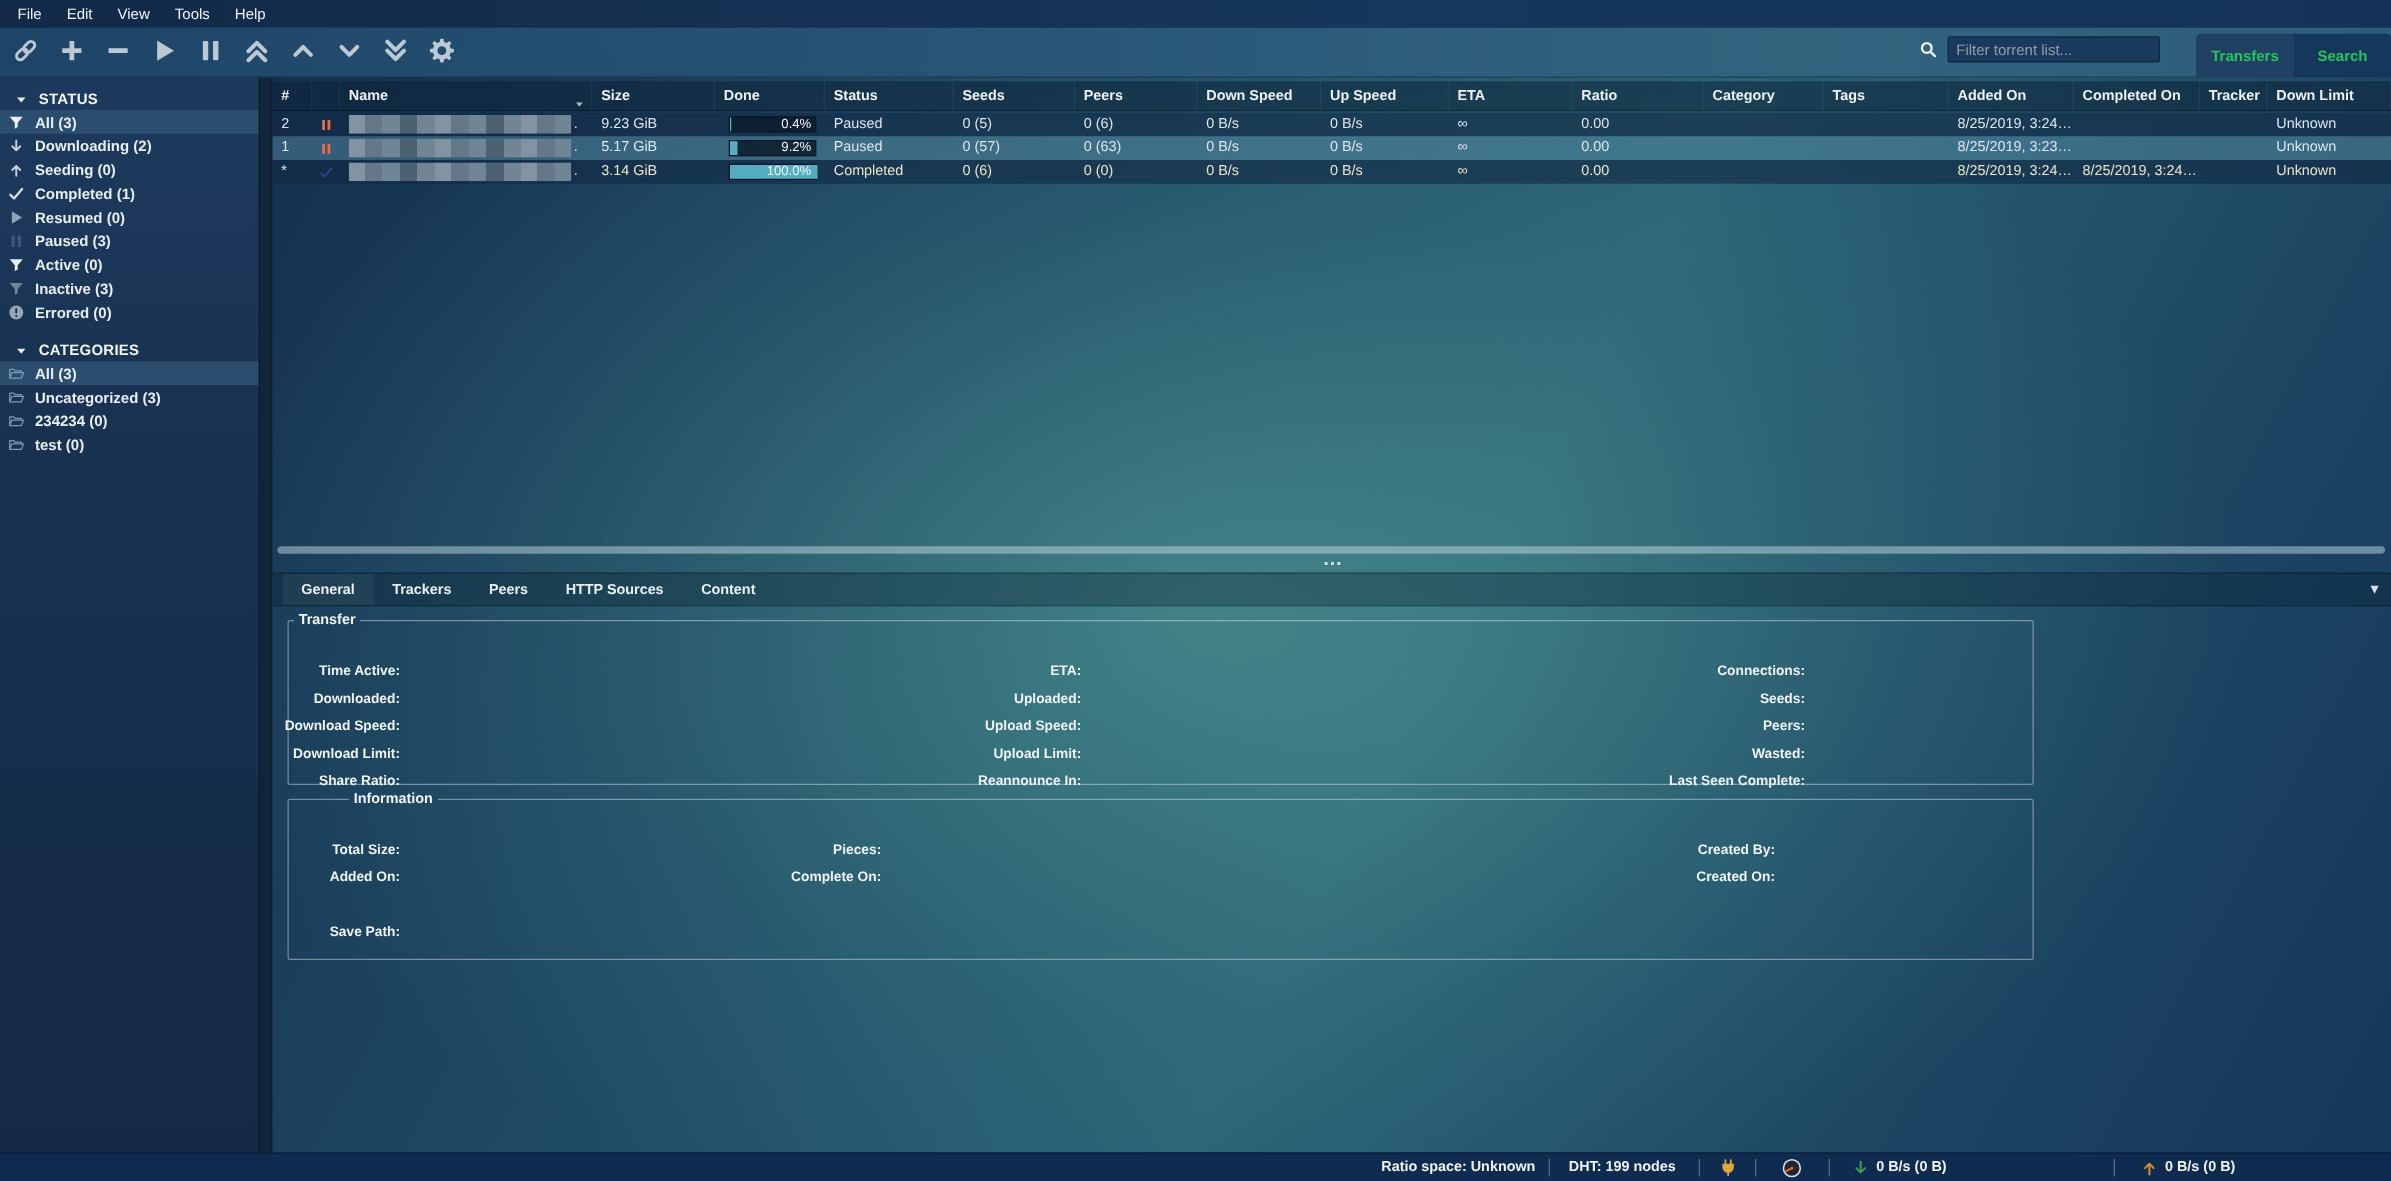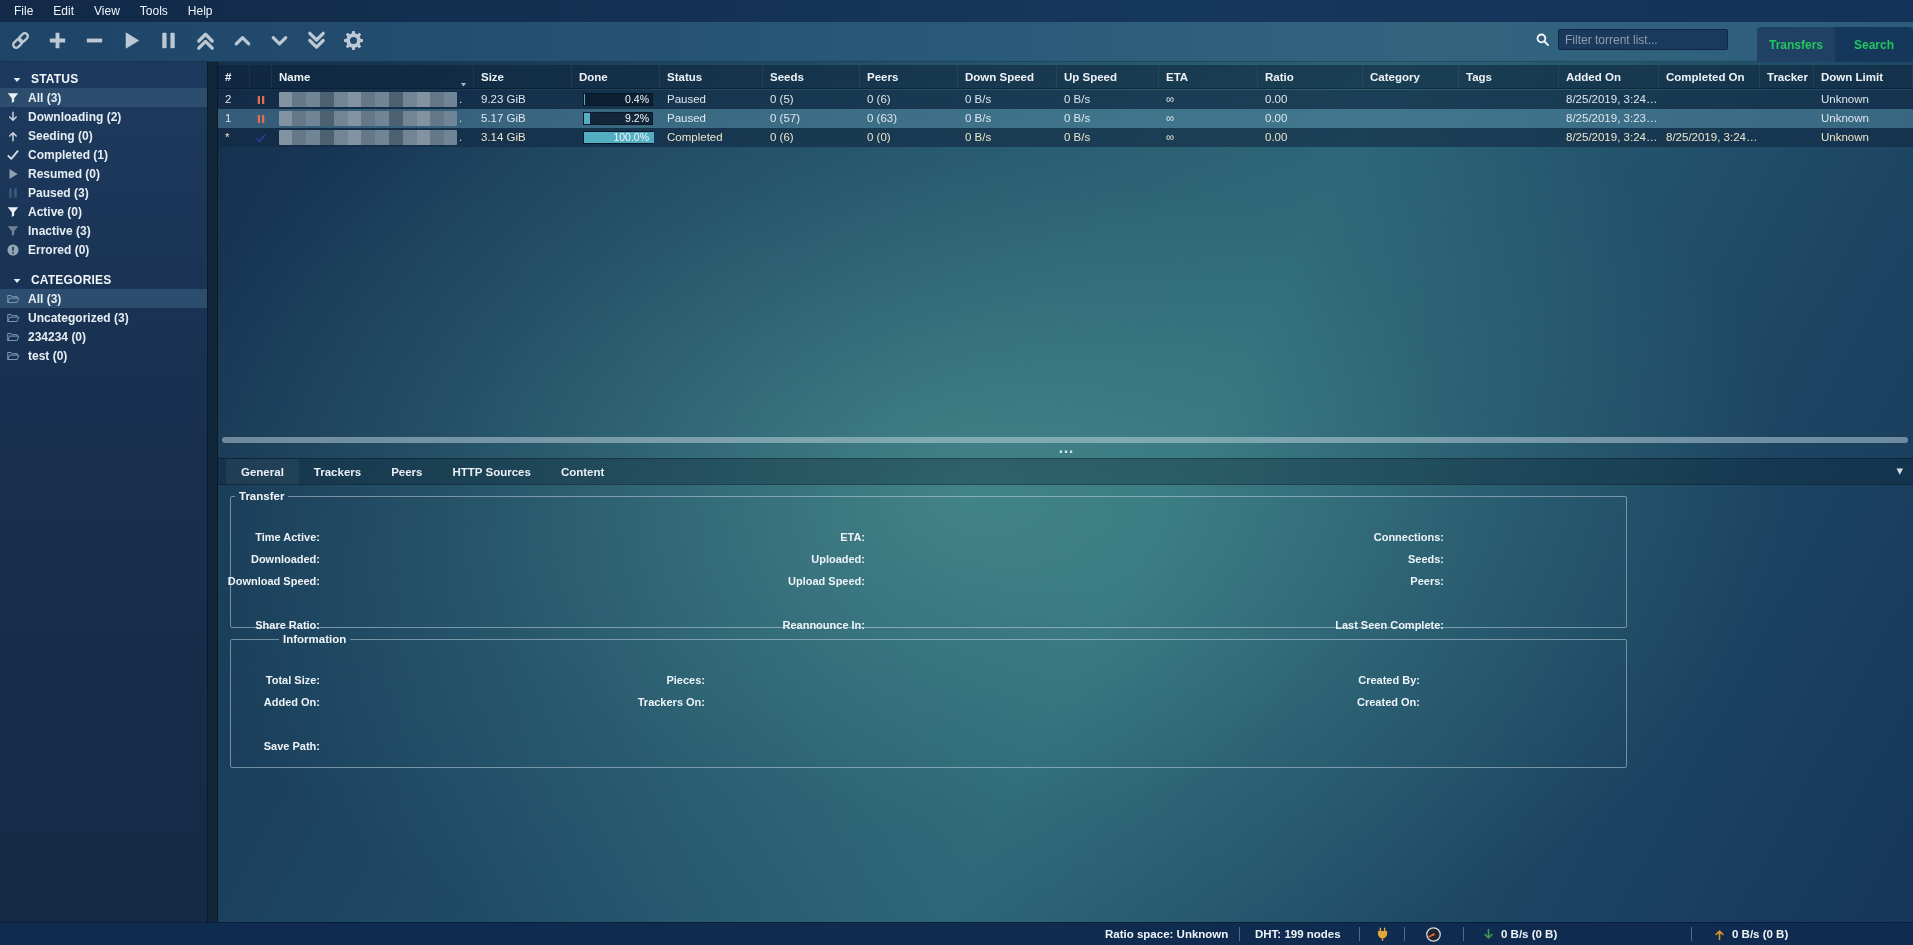--- a/index.html
+++ b/index.html
@@ -499,36 +499,41 @@
         <div class="frow" style="top: 43px;">
           <span class="flabel c1">Downloaded:</span>
           <span class="flabel c2">Uploaded:</span>
           <span class="flabel c3">Seeds:</span>
         </div>
         <div class="frow" style="top: 65px;">
           <span class="flabel c1">Download Speed:</span>
           <span class="flabel c2">Upload Speed:</span>
           <span class="flabel c3">Peers:</span>
         </div>
+        <div class="frow" style="top: 87px;">
+          <span class="flabel c1">Download Limit:</span>
+          <span class="flabel c2">Upload Limit:</span>
+          <span class="flabel c3">Wasted:</span>
+        </div>
         <div class="frow" style="top: 109px;">
           <span class="flabel c1">Share Ratio:</span>
           <span class="flabel c2">Reannounce In:</span>
           <span class="flabel c3">Last Seen Complete:</span>
         </div>
       </fieldset>
     <fieldset id="fs-info" class="fs-i">
       <legend>Information</legend>
     <div class="frow" style="top: 21px;">
           <span class="flabel c1">Total Size:</span>
           <span class="flabel c2">Pieces:</span>
           <span class="flabel c3">Created By:</span>
         </div>
         <div class="frow" style="top: 43px;">
           <span class="flabel c1">Added On:</span>
-          <span class="flabel c2">Trackers On:</span>
+          <span class="flabel c2">Complete On:</span>
           <span class="flabel c3">Created On:</span>
         </div>
         <div class="frow" style="top: 87px;">
           <span class="flabel c1">Save Path:</span>
         </div>
       </fieldset>
   </div>
 
   <div id="statusbar">
     <span class="sb-item" style="left:1105px">Ratio space: Unknown</span>

